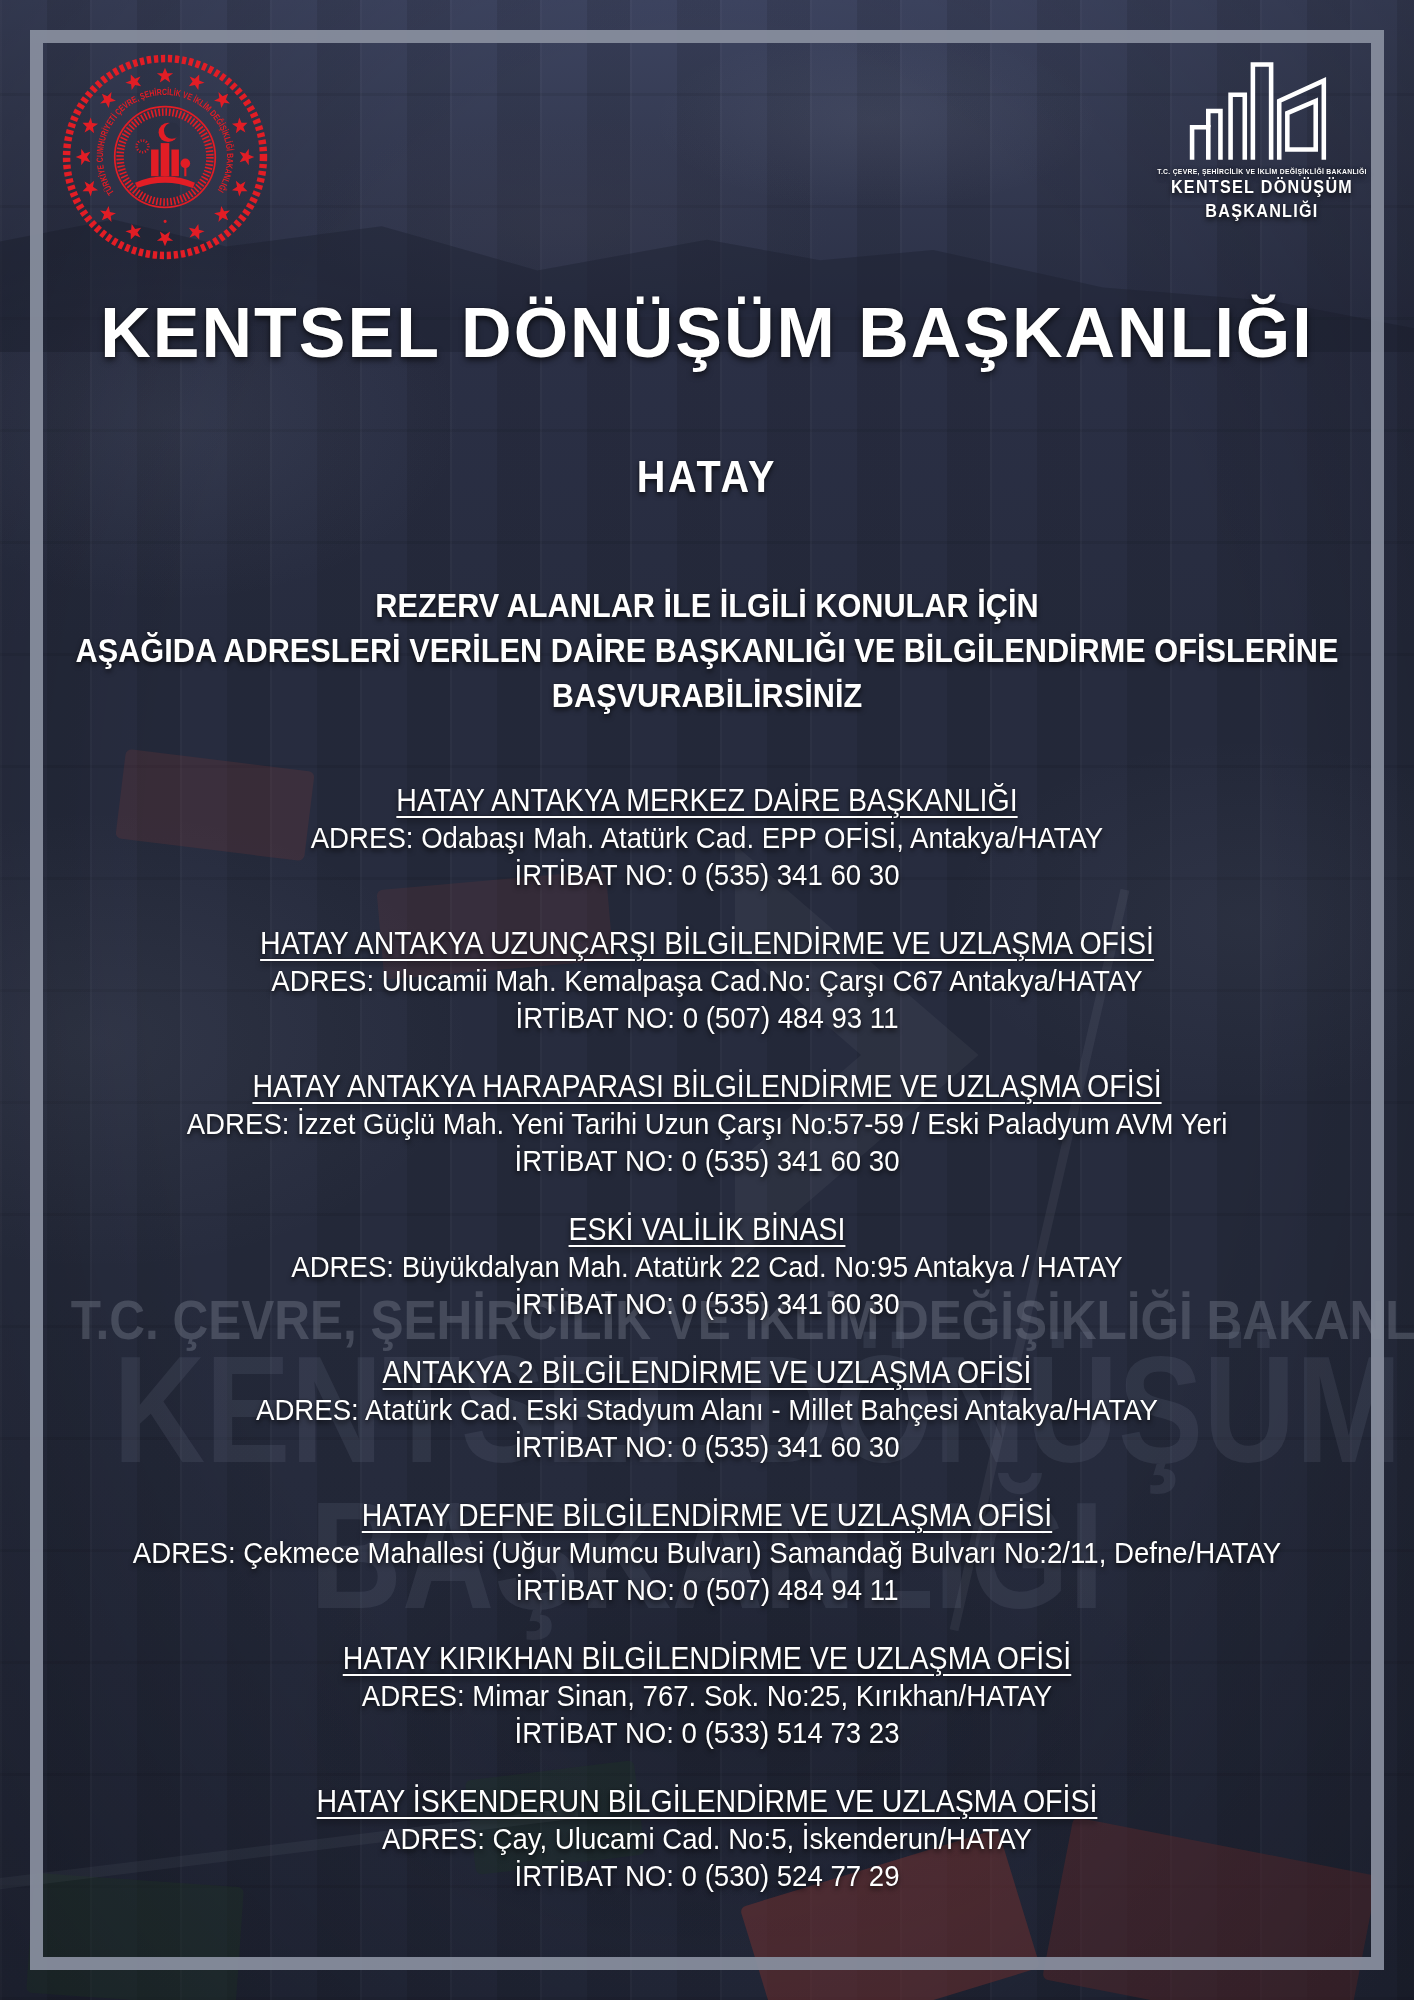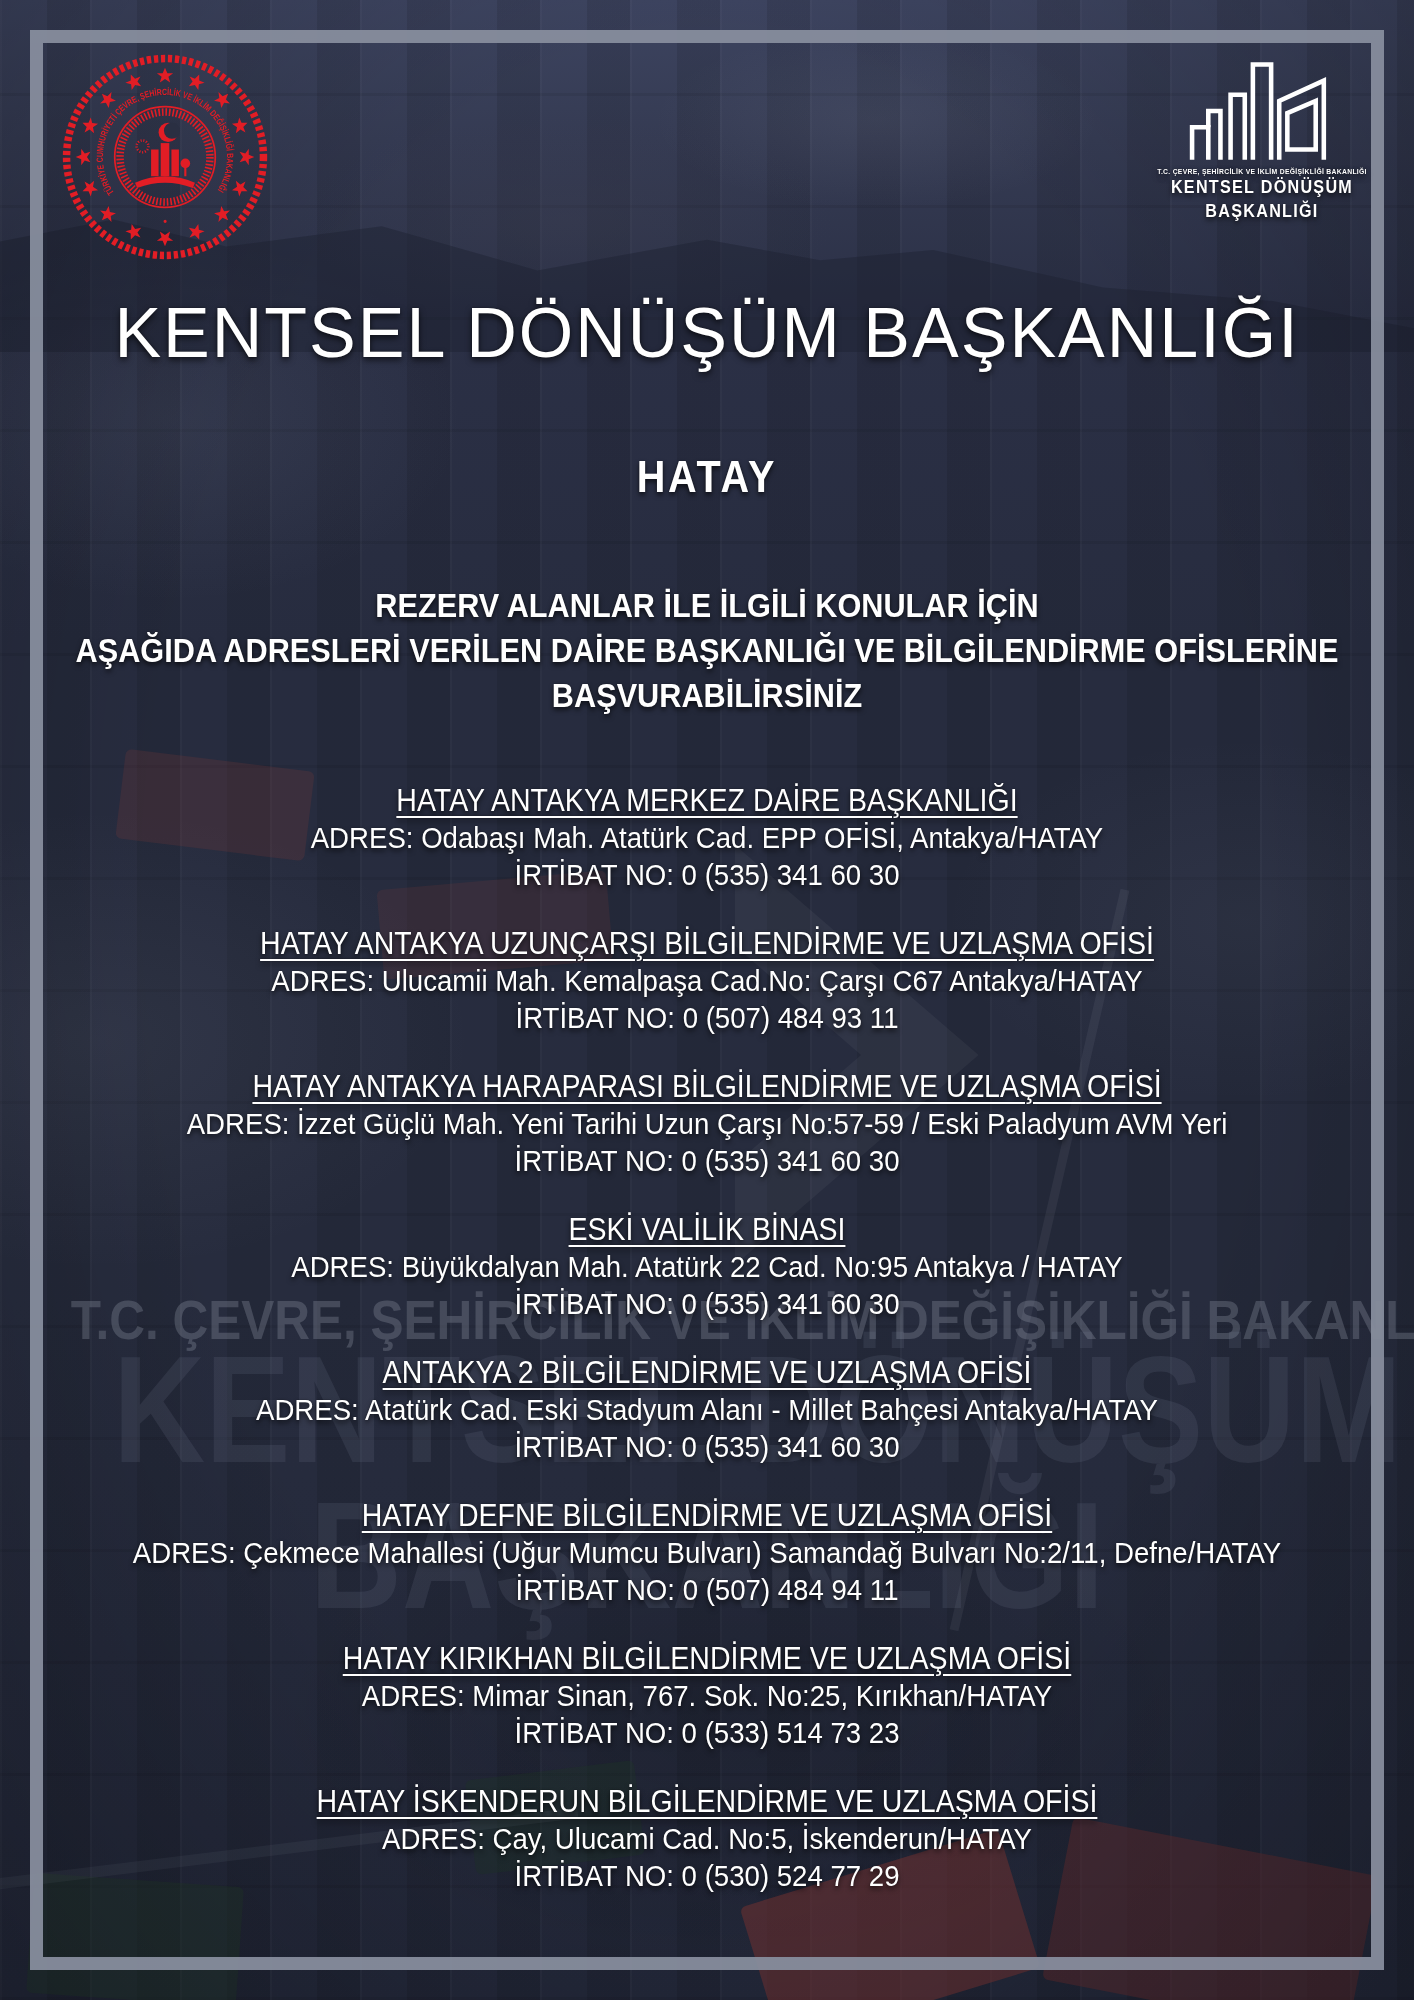--- a/index.html
+++ b/index.html
@@ -69,21 +69,21 @@
   
   .brand { position:absolute; left:1112px; top:52px; width:300px; z-index:3; text-align:center; }
   .brand svg { display:block; margin:0 auto; width:152px; height:112px; }
   .brand-ministry { font-size:6.8px; font-weight:bold; letter-spacing:.3px; margin-top:4px; white-space:nowrap; }
   .brand-main, .brand-sub { font-size:19px; font-weight:bold; letter-spacing:1.5px; transform:scaleX(.85); white-space:nowrap; line-height:24px; }
 
   
   .shadowed { text-shadow:0 3px 6px rgba(0,0,0,.65), 0 0 2px rgba(0,0,0,.4); }
   .title {
     position:absolute; top:293px; left:0; width:100%; z-index:3;
-    text-align:center; font-size:70px; font-weight:normal; letter-spacing:2px; white-space:nowrap;
+    text-align:center; font-size:70px; font-weight:bold; letter-spacing:2px; white-space:nowrap;
   }
   .province {
     position:absolute; top:452px; left:0; width:100%; z-index:3;
     text-align:center; font-size:44px; font-weight:bold; letter-spacing:3px;
     transform:scaleX(.90); white-space:nowrap;
   }
   .intro {
     position:absolute; top:583px; left:0; width:100%; z-index:3;
     text-align:center; font-size:33px; font-weight:bold; line-height:45px;
     transform:scaleX(.93);

